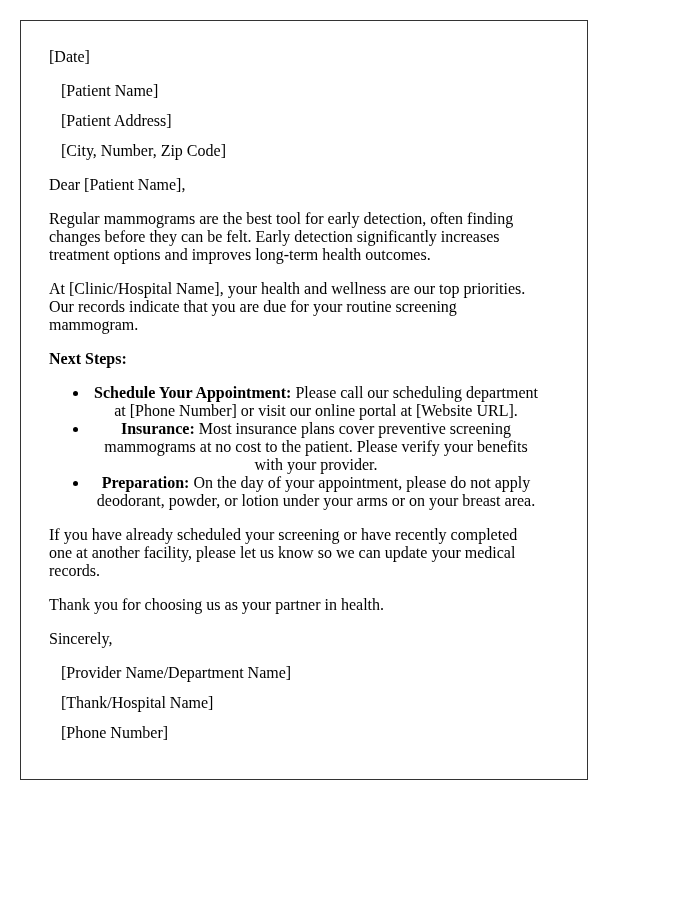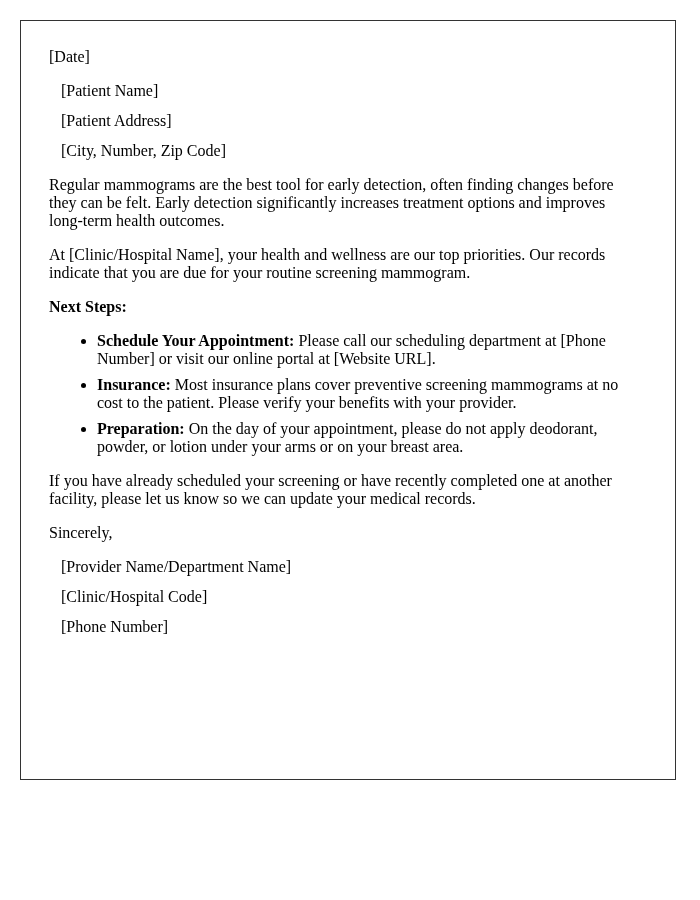--- a/index.html
+++ b/index.html
@@ -1,58 +1,60 @@
 <!DOCTYPE html>
 <html><head>
   <meta charset="utf-8">
   <style>
     html, body { margin: 0; padding: 0; background: #ffffff; }
     body { width: 700px; height: 900px; position: relative; font-family: "Liberation Serif", serif; color: #000; }
     .letter {
       position: absolute; left: 20px; top: 20px;
-      width: 656px; height: 760px;
+      width: 568px; height: 760px;
       border: 1px solid #333333;
       box-sizing: border-box;
       padding: 27px 44px 0 28px;
       font-size: 16px; line-height: 18px;
     }
     p { margin: 0 0 16px 0; }
     .block { margin: 0 0 16px 0; }
     .block div { margin: 12px; }
     .heading { font-weight: bold; }
     ul { margin: 0 0 16px 0; padding-left: 40px; }
-    li { margin: 8px; }
+    li { margin: 0; text-align: center; }
     li b { font-weight: bold; }
   </style>
 </head>
 <body>
 
 <div class="letter">
   <p>[Date]</p>
 
   <div class="block">
     <div>[Patient Name]</div>
     <div>[Patient Address]</div>
     <div>[City, Number, Zip Code]</div>
   </div>
 
+  <p>Dear [Patient Name],</p>
 
   <p>Regular mammograms are the best tool for early detection, often finding changes before they can be felt. Early detection significantly increases treatment options and improves long-term health outcomes.</p>
   <p>At [Clinic/Hospital Name], your health and wellness are our top priorities. Our records indicate that you are due for your routine screening mammogram.</p>
 
   <p class="heading">Next Steps:</p>
 
   <ul>
     <li><b>Schedule Your Appointment:</b><span> Please call our scheduling department at [Phone Number] or visit our online portal at [Website URL].</span></li>
     <li><b>Insurance:</b><span> Most insurance plans cover preventive screening mammograms at no cost to the patient. Please verify your benefits with your provider.</span></li>
     <li><b>Preparation:</b><span> On the day of your appointment, please do not apply deodorant, powder, or lotion under your arms or on your breast area.</span></li>
   </ul>
 
   <p>If you have already scheduled your screening or have recently completed one at another facility, please let us know so we can update your medical records.</p>
+  <p>Thank you for choosing us as your partner in health.</p>
 
   <p>Sincerely,</p>
 
   <div class="block">
     <div>[Provider Name/Department Name]</div>
-    <div>[Clinic/Hospital Code]</div>
+    <div>[Thank/Hospital Name]</div>
     <div>[Phone Number]</div>
   </div>
 </div>
 
 </body></html>

